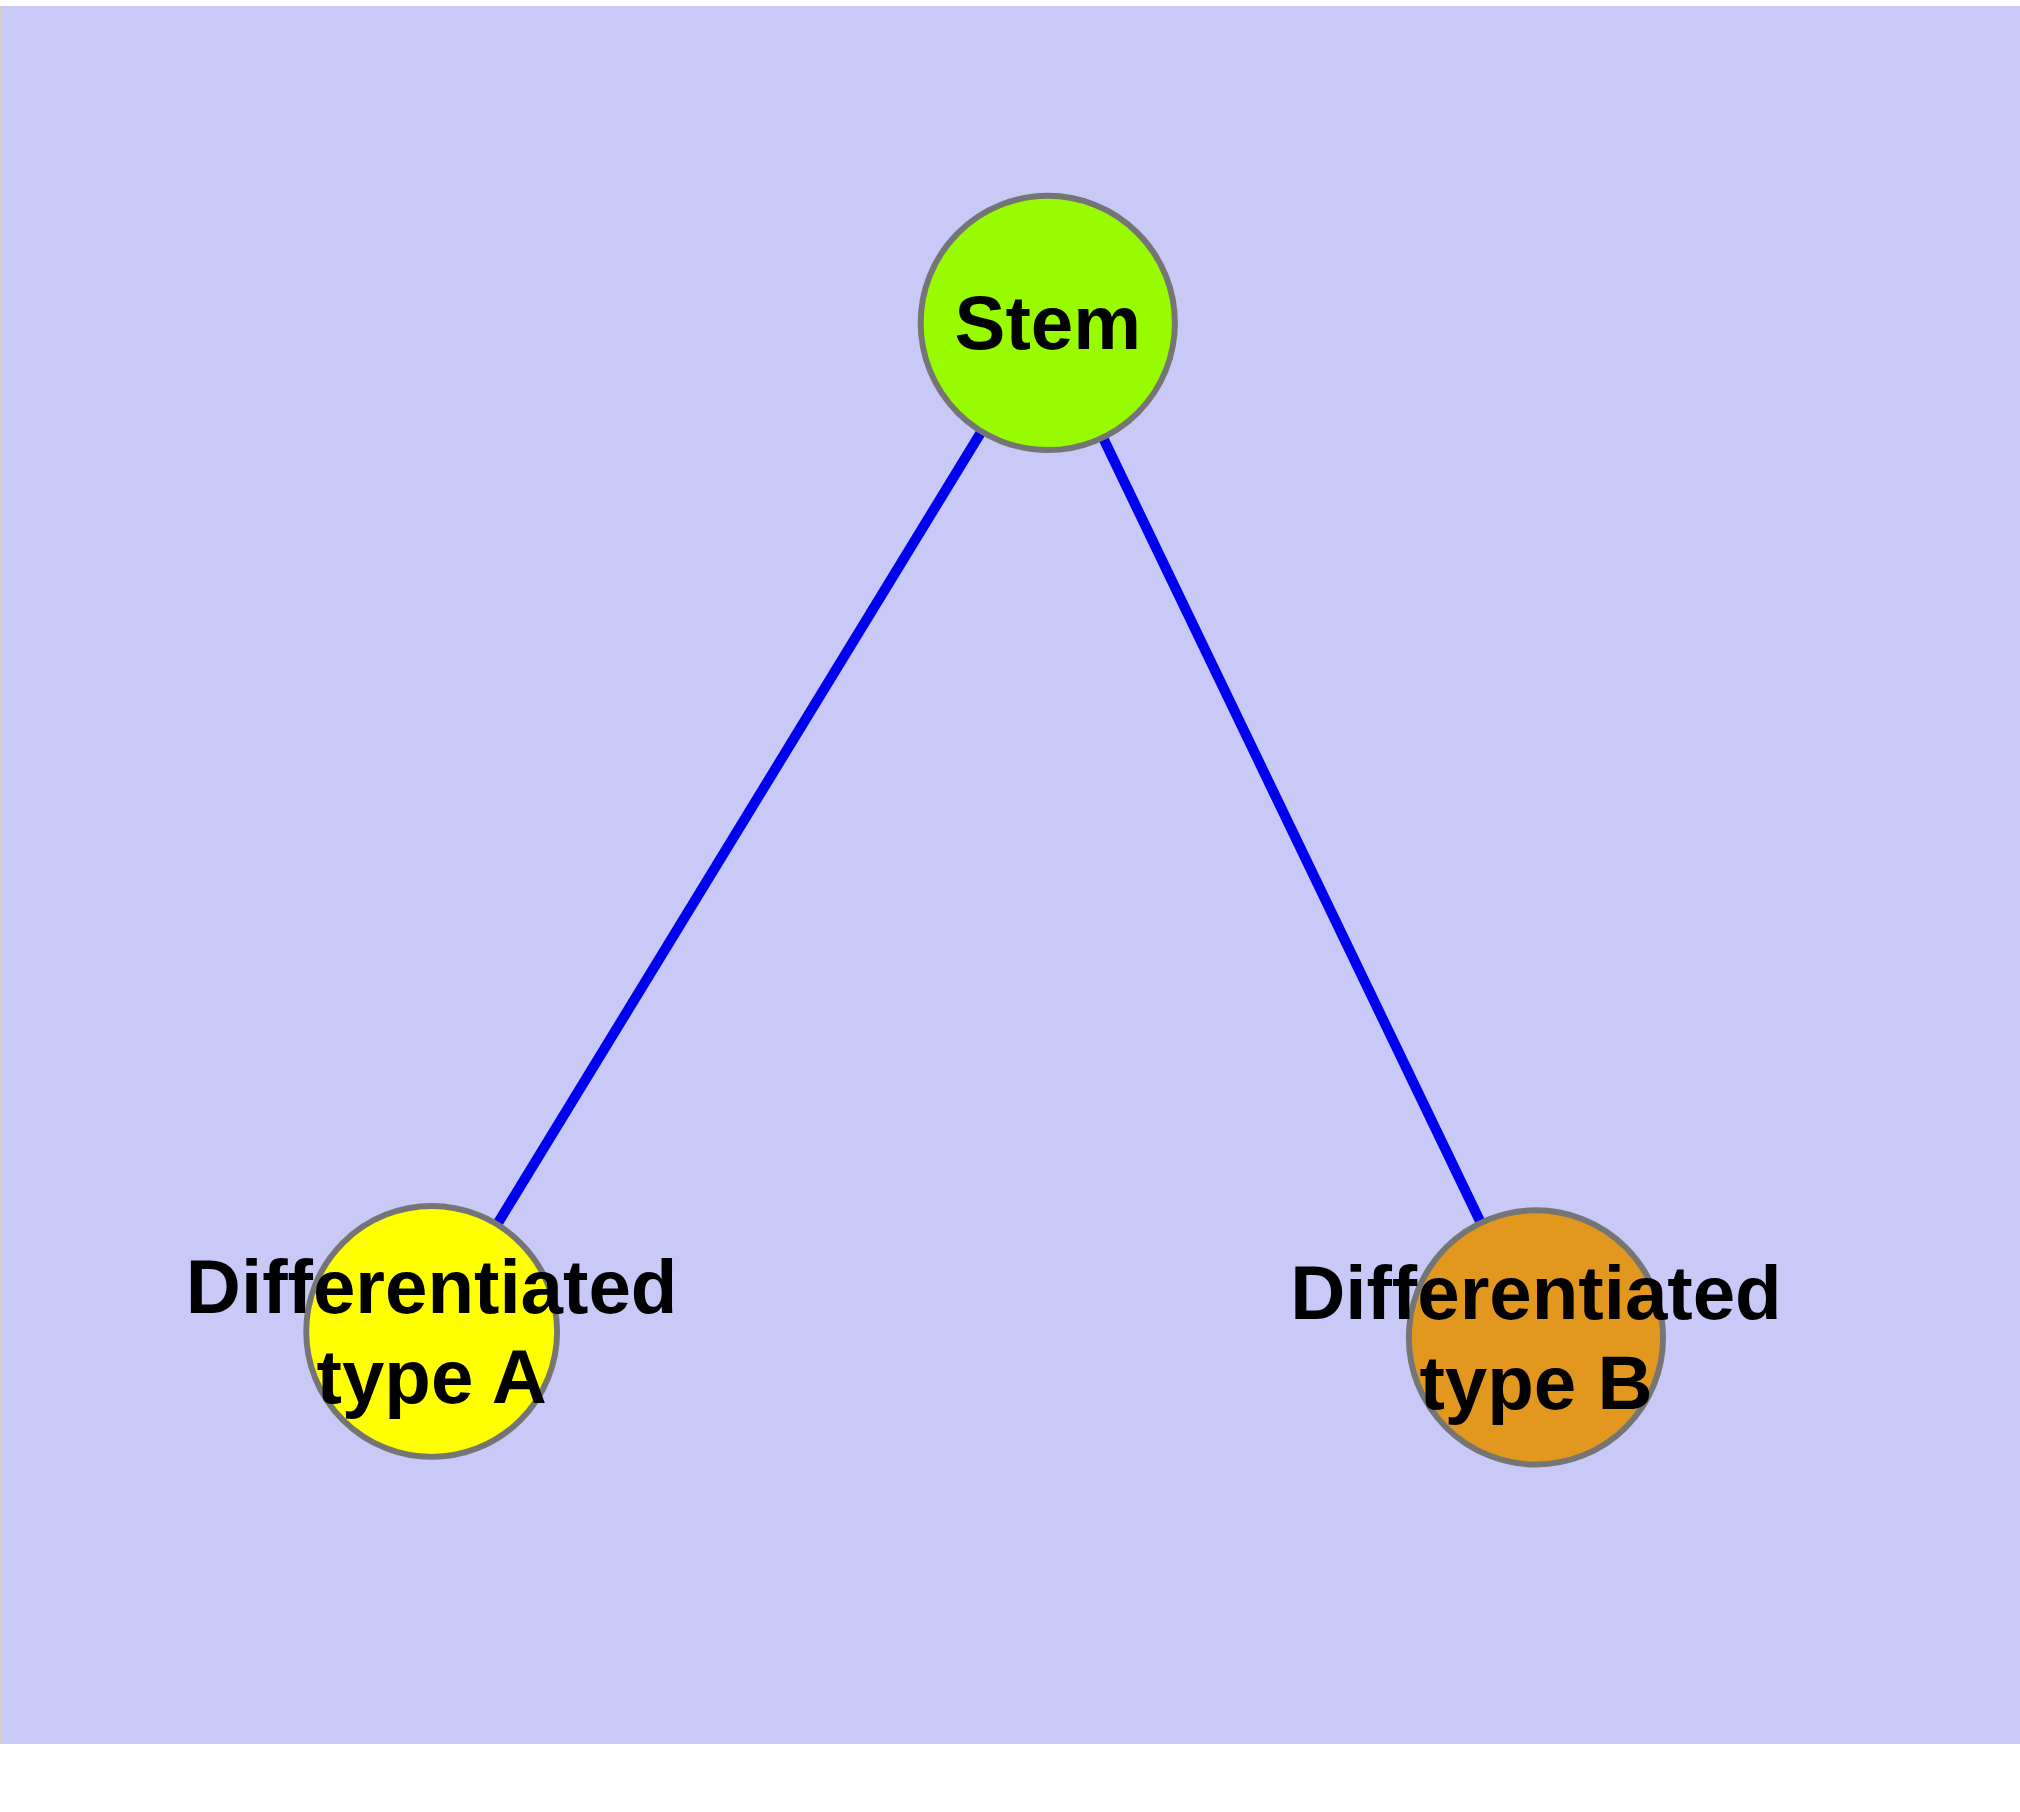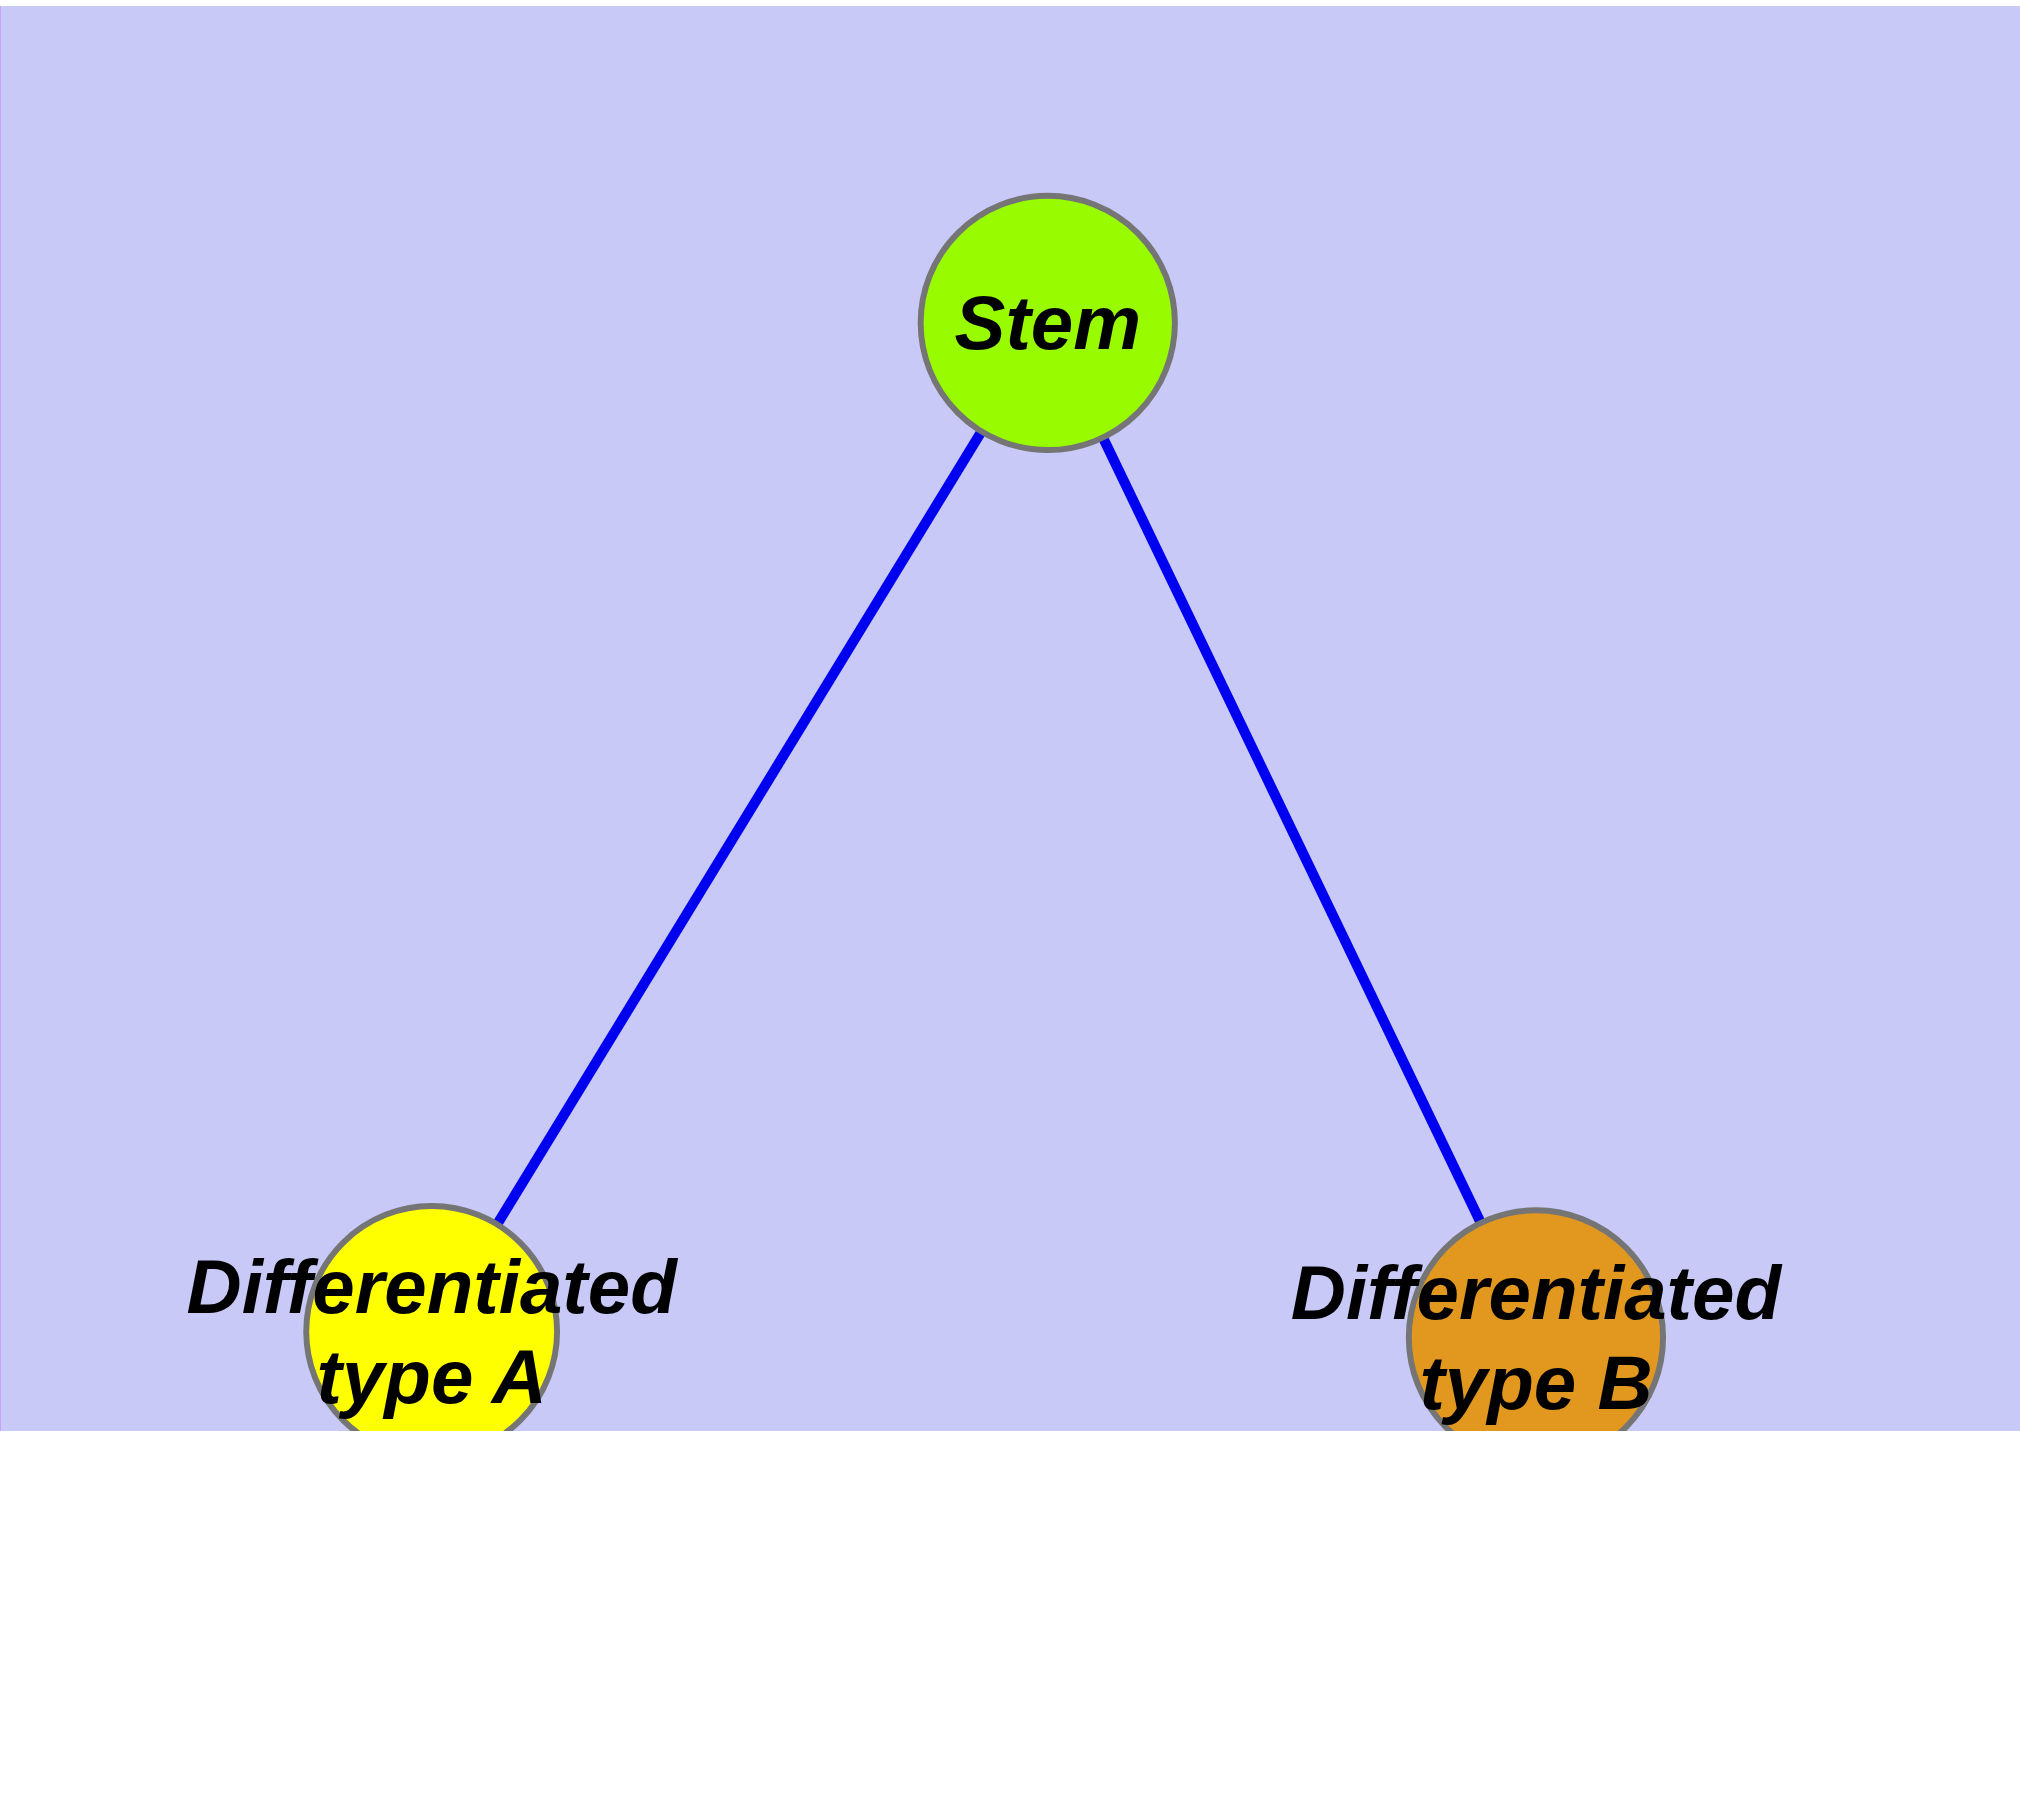--- a/index.html
+++ b/index.html
@@ -3,25 +3,24 @@
 <meta charset="utf-8">
 <style>
   html, body {
     margin: 0;
     padding: 0;
     background: #ffffff;
   }
   .plot-frame {
     position: relative;
     width: 2021px;
-    height: 1431px;
-    background: #d946ef;
+    height: 1744px;
+    background: #fde047;
     overflow: hidden;
     font-family: "Liberation Sans", "DejaVu Sans", sans-serif;
-    font-style: italic;
   }
   .plot-area {
     position: absolute;
     left: 0;
     top: 6px;
     width: 2021px;
     height: 1806px;
   }
   .top-margin {
     position: absolute;

